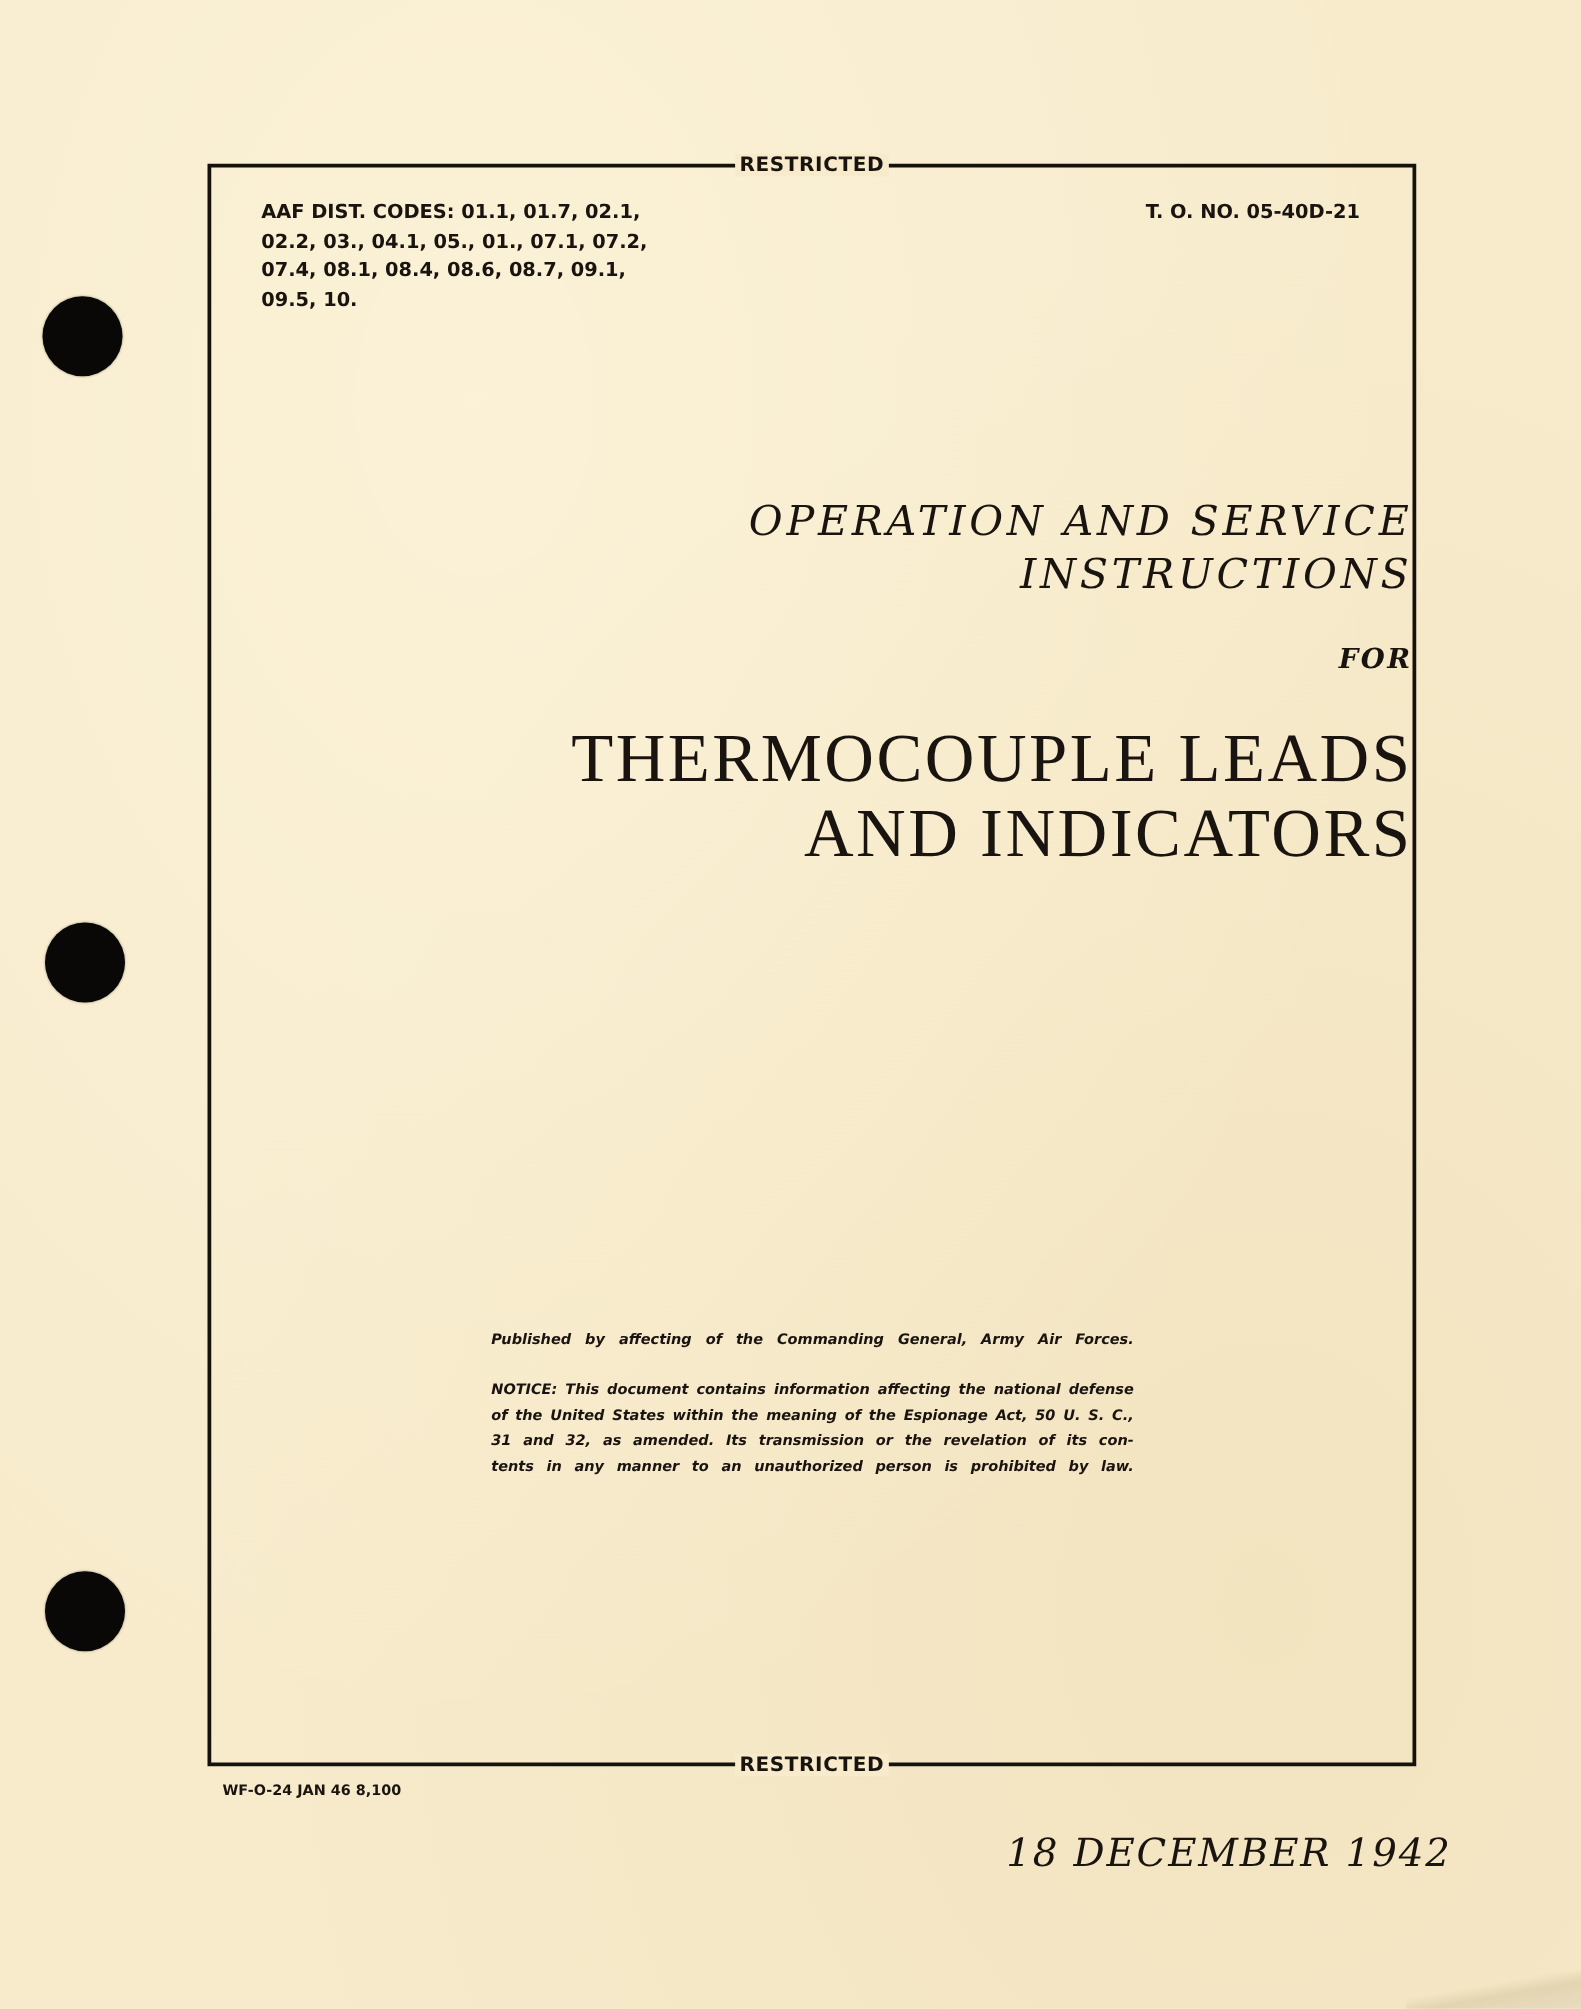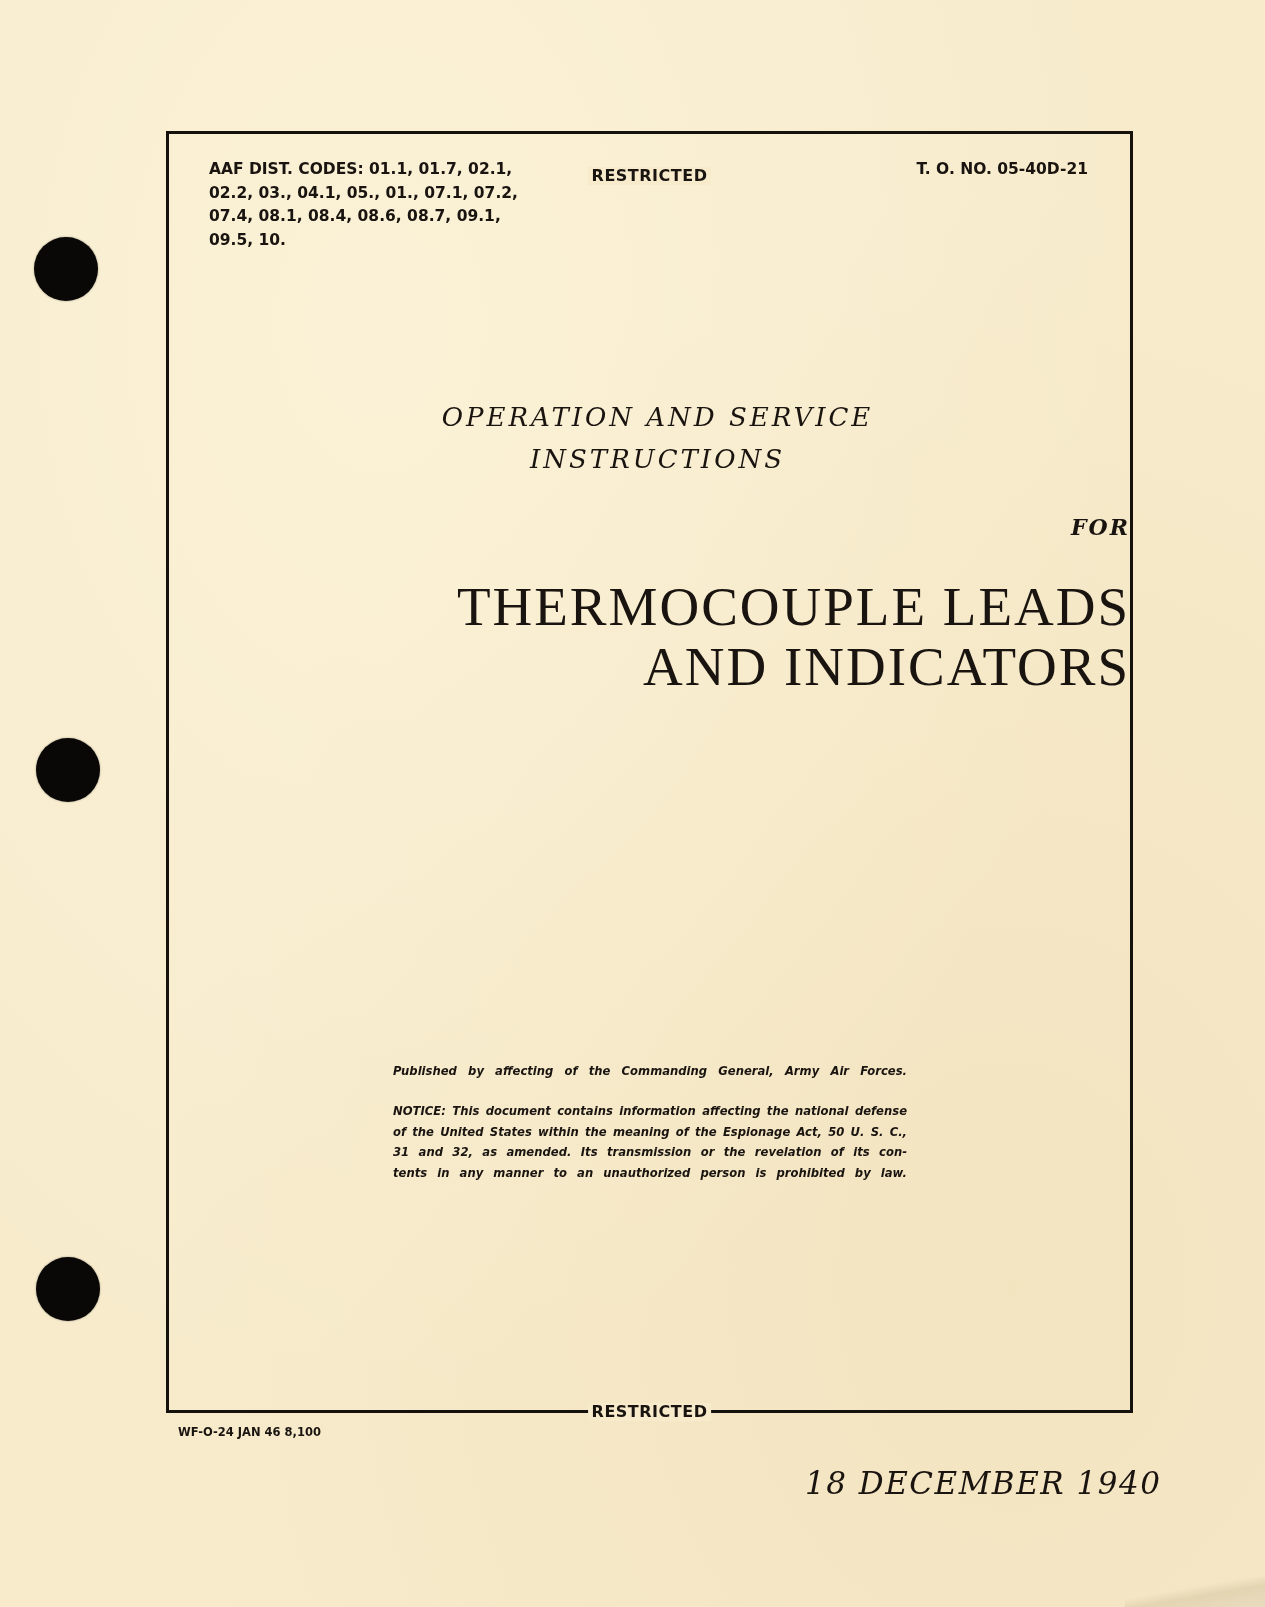--- a/index.html
+++ b/index.html
@@ -26,38 +26,37 @@
     left: 166px; top: 131px; width: 967px; height: 1282px;
     border: 3px solid #15110d;
     box-sizing: border-box;
   }
   .restricted {
     position: absolute; left: 50%; transform: translateX(-50%);
     background: #f7ebcc; padding: 0 4px;
     font-family: "DejaVu Sans", sans-serif; font-weight: bold;
     font-size: 16px; letter-spacing: 0.5px;
     line-height: 18px;
-    margin-top: 44px;
   }
   .restricted.top { top: -11px; }
   .restricted.bottom { bottom: -11px; }
   .codes {
     position: absolute; left: 40px; top: 24px; width: 340px;
     font-family: "DejaVu Sans", sans-serif; font-weight: bold;
     font-size: 15.5px; line-height: 23.5px;
   }
   .tono {
     position: absolute; right: 42px; top: 24px;
     font-family: "DejaVu Sans", sans-serif; font-weight: bold;
     font-size: 15.5px; line-height: 23.5px;
   }
   .subtitle {
-    position: absolute; left: 16px; right: 0; top: 262px; text-align: center;
+    position: absolute; left: 16px; right: 0; top: 262px; text-align: right;
     font-family: "DejaVu Serif", serif; font-style: italic;
-    font-size: 26px; letter-spacing: 3px; line-height: 42px;
+    font-size: 33px; letter-spacing: 3px; line-height: 42px;
     font-weight: normal;
   }
   .for-word {
     position: absolute; left: 0; right: 0; top: 380px; text-align: right;
     font-family: "DejaVu Serif", serif; font-style: italic; font-weight: bold;
     font-size: 22px; letter-spacing: 2px;
   }
   .main-title {
     position: absolute; left: 0; right: 0; top: 443px; text-align: right;
     font-family: "Liberation Serif", serif;
@@ -129,15 +128,15 @@
     <span>NOTICE: This document contains information affecting the national defense</span>
     <span>of the United States within the meaning of the Espionage Act, 50 U. S. C.,</span>
     <span>31 and 32, as amended. Its transmission or the revelation of its con-</span>
     <span>tents in any manner to an unauthorized person is prohibited by law.</span>
   </div>
 
   <div class="restricted bottom">RESTRICTED</div>
 </div>
 
 <div class="printcode">WF-O-24 JAN 46 8,100</div>
-<div class="date">18 DECEMBER 1940</div>
+<div class="date">18 DECEMBER 1942</div>
 
 <div class="fold"></div>
 
 </body></html>

